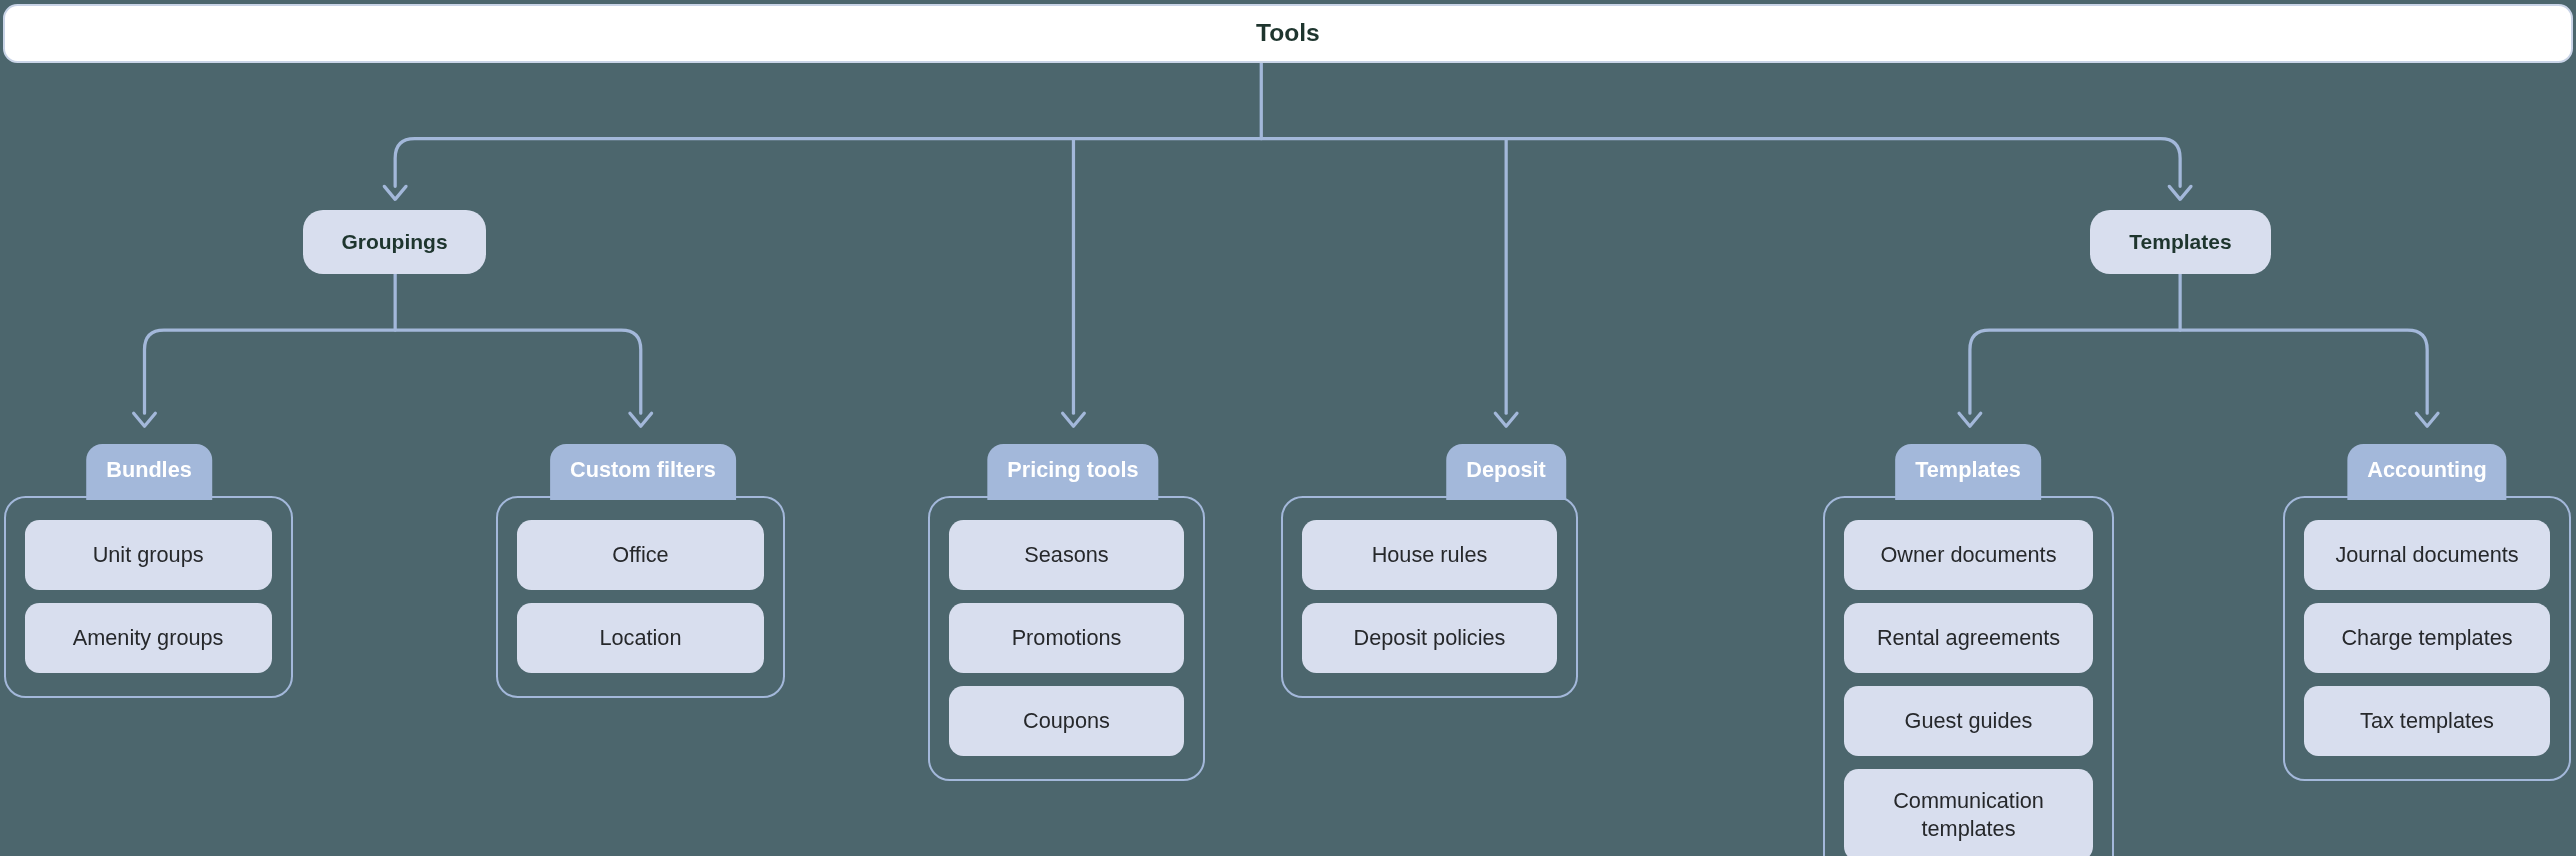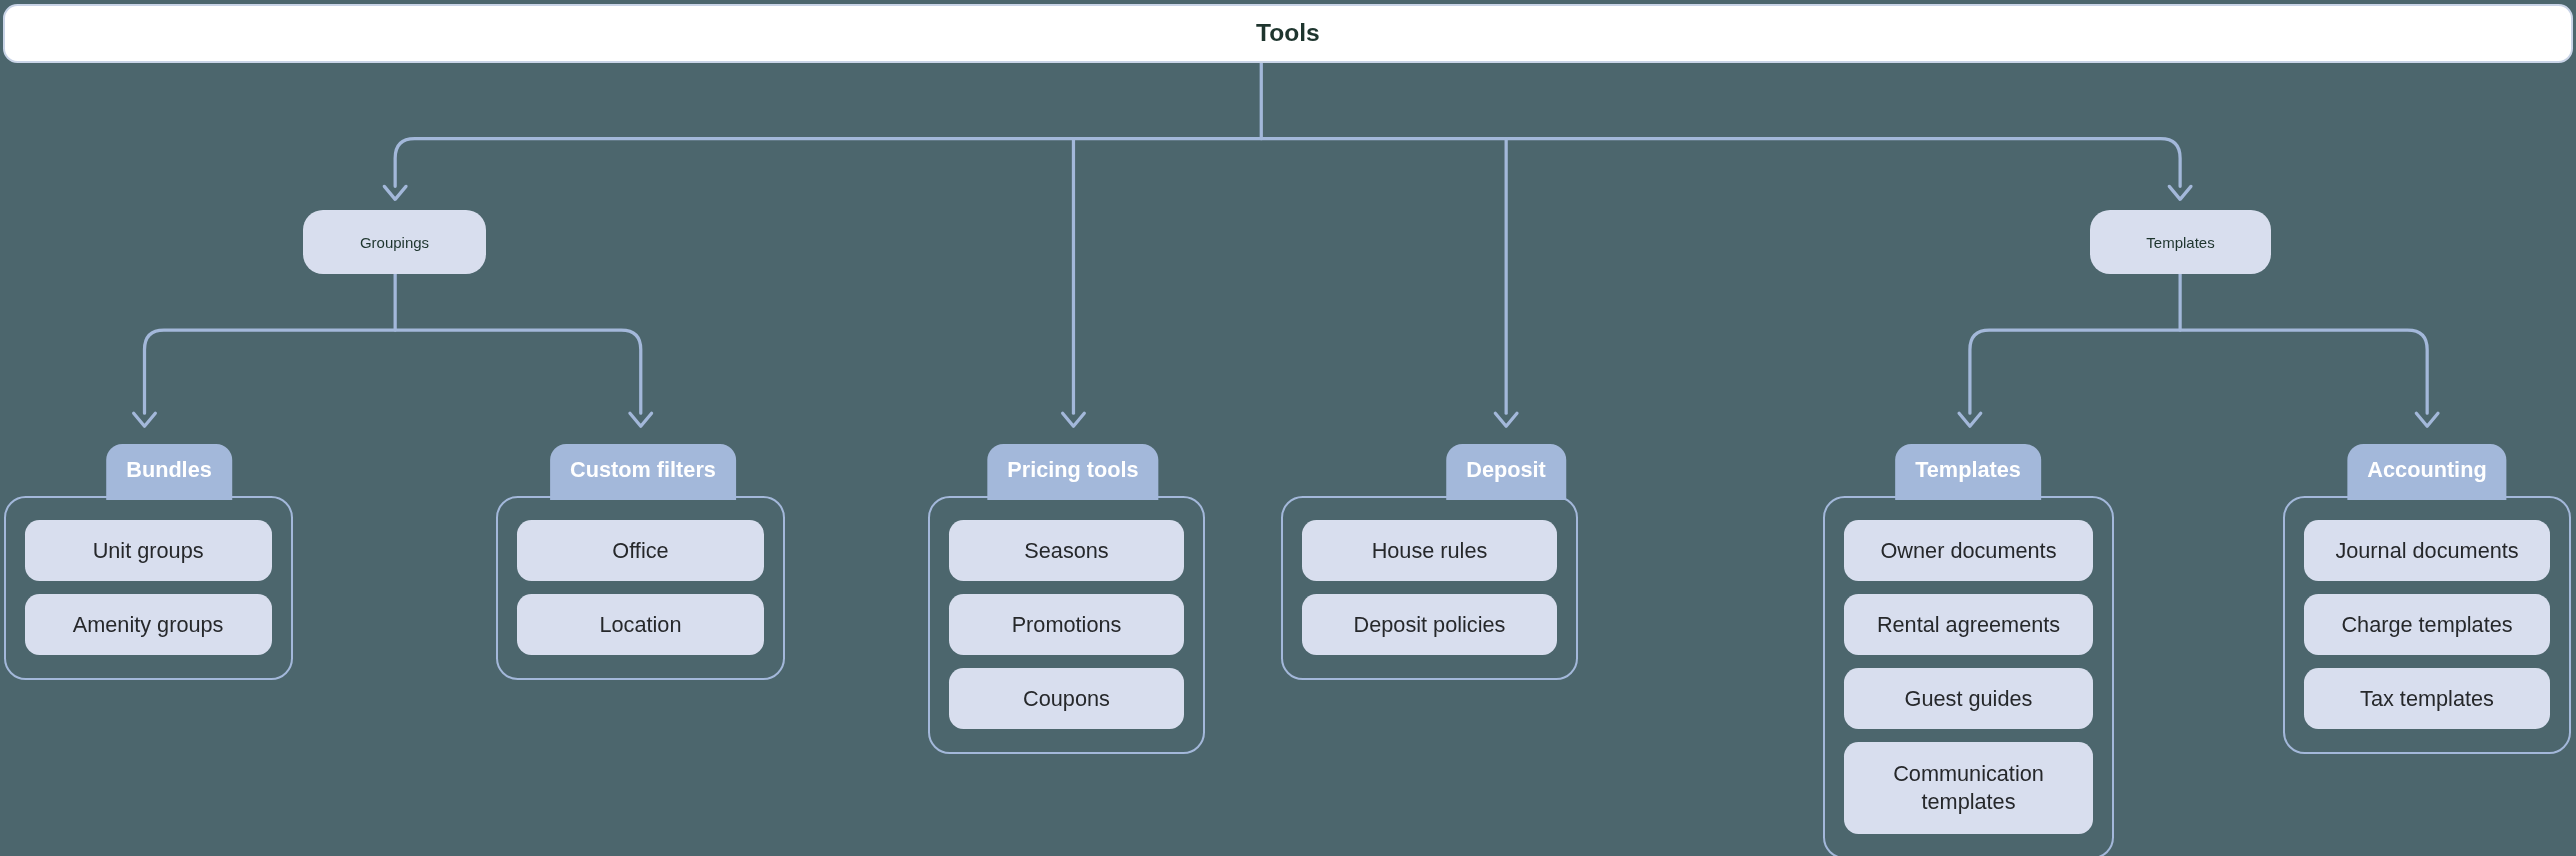--- a/index.html
+++ b/index.html
@@ -33,42 +33,42 @@
     color: var(--node-text, #1e352e);
     z-index: 1;
   }
 
   
   .node {
     position: absolute;
     background: var(--node-fill, #d8deee);
     border-radius: 20px;
     display: flex; align-items: center; justify-content: center;
-    font-size: 15px; font-weight: 400;
+    font-size: 21px; font-weight: 700;
     color: var(--node-text, #1e352e);
     z-index: 1;
   }
   .node-groupings { left: 303px; top: 210px; width: 183px; height: 64px; }
   .node-templates { left: 2090px; top: 210px; width: 181px; height: 64px; }
 
   
   .tab {
     position: absolute;
     top: 444px; height: 56px;
     transform: translateX(-50%);
     background: var(--tab-fill, #a3b8da);
     border-radius: 16px 16px 0 0;
     display: flex; align-items: center; justify-content: center;
     padding: 0 20px 4.3px 20px;
     font-size: 21.7px; font-weight: 600;
     color: var(--tab-text, #ffffff);
     white-space: nowrap;
     z-index: 2;
   }
-  .tab-0 { left: 149px; margin-left: 20px; }
+  .tab-0 { left: 149px; }
   .tab-1 { left: 643px; }
   .tab-2 { left: 1073px; }
   .tab-3 { left: 1506px; }
   .tab-4 { left: 1968px; }
   .tab-5 { left: 2427px; }
 
   
   .group {
     position: absolute;
     top: 496px;
@@ -80,21 +80,21 @@
     z-index: 1;
   }
   .group-0 { left: 3.6px;    width: 289px; }
   .group-1 { left: 496px;  width: 289px; }
   .group-2 { left: 928px; width: 277px; }
   .group-3 { left: 1281px; width: 297px; }
   .group-4 { left: 1823px; width: 291px; }
   .group-5 { left: 2283px; width: 288px; }
 
   .item {
-    height: 61px;
+    height: 70px;
     background: var(--item-fill, #d8deee);
     border-radius: 14.4px;
     display: flex; align-items: center; justify-content: center;
     font-size: 21.7px;
     color: var(--item-text, #26282b);
     text-align: center;
     line-height: 1.3;
   }
   .item.tall { height: 92px; padding: 0 14.4px; }
 </style>

